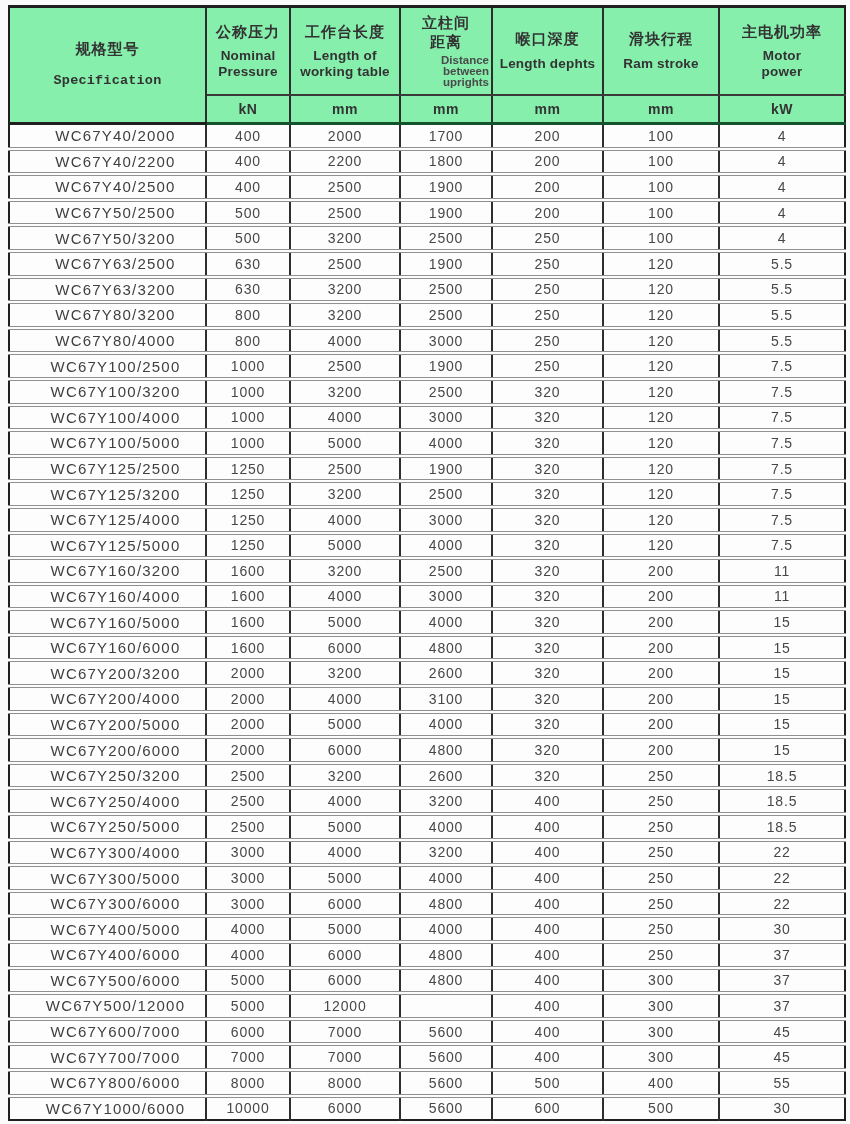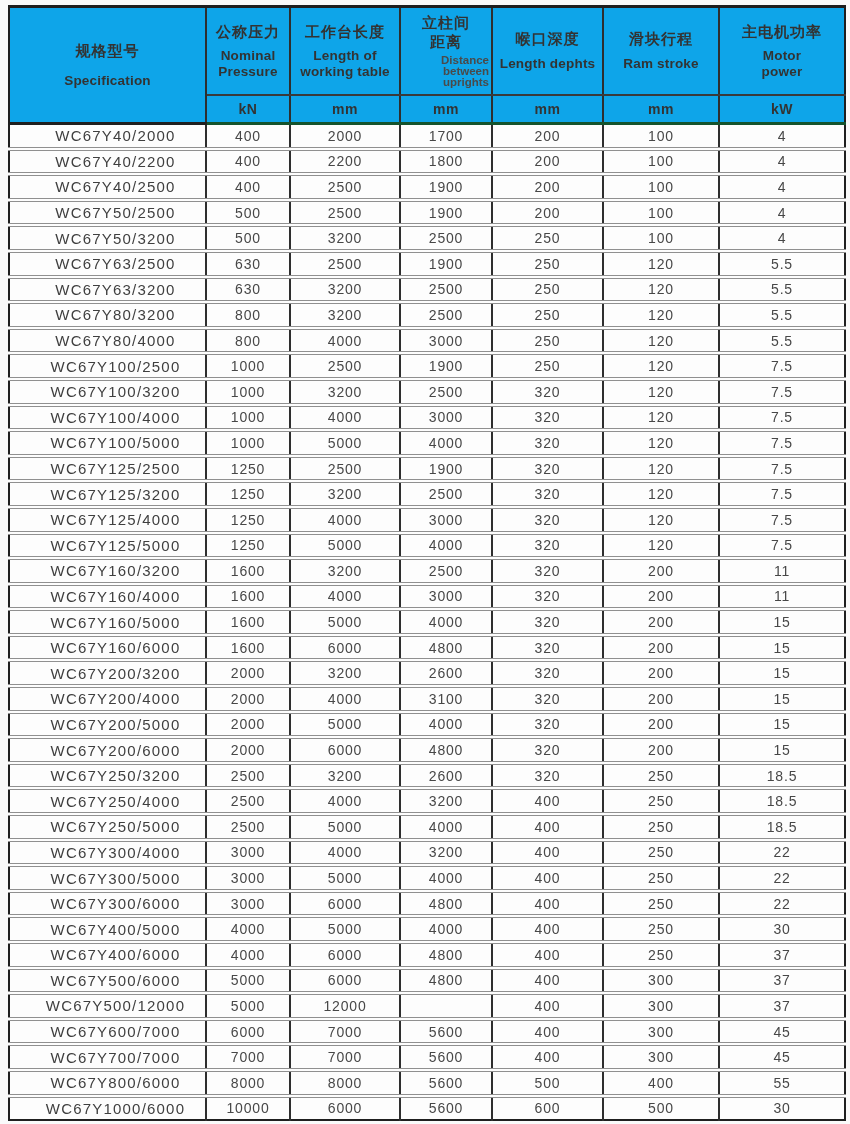--- a/index.html
+++ b/index.html
@@ -14,29 +14,29 @@
   table.spec{
     position:absolute;left:8px;top:5px;
     width:836px;
     border-collapse:collapse;
     table-layout:fixed;
     background:#fdfdfd;
     border:2px solid #1f1f1f;
     border-top-width:3px;
   }
   thead th{
-    background:#0ea5e9;
+    background:#86efac;
     font-weight:600;
     text-align:center;
     vertical-align:middle;
     color:#333;
     padding:4px 2px;
   }
   thead tr.title-row th{height:78px;border-bottom:2px solid #3a3a3a;}
-  thead tr.title-row th.spec-col{border-bottom:3px solid #1f1f1f;}
+  thead tr.title-row th.spec-col{border-bottom:3px solid #1f1f1f;font-family:Liberation Mono, monospace;}
   thead tr.unit-row th{height:18px;font-size:14px;border-bottom:3px solid #14532d;letter-spacing:.5px;}
   .zh{font-size:15px;white-space:pre-line;letter-spacing:1px;margin-bottom:7px;line-height:1.25;}
   .en{font-size:13.5px;white-space:pre-line;line-height:1.15;letter-spacing:.2px;}
   th.col-4 .zh{margin-bottom:3px;}
   th.col-4 .en{font-size:11.5px;line-height:.95;letter-spacing:0;color:#4a4a4a;text-align:right;}
   th.spec-col .zh{margin-bottom:12px;}
   td{
     text-align:center;
     vertical-align:middle;
     height:21.6px;

